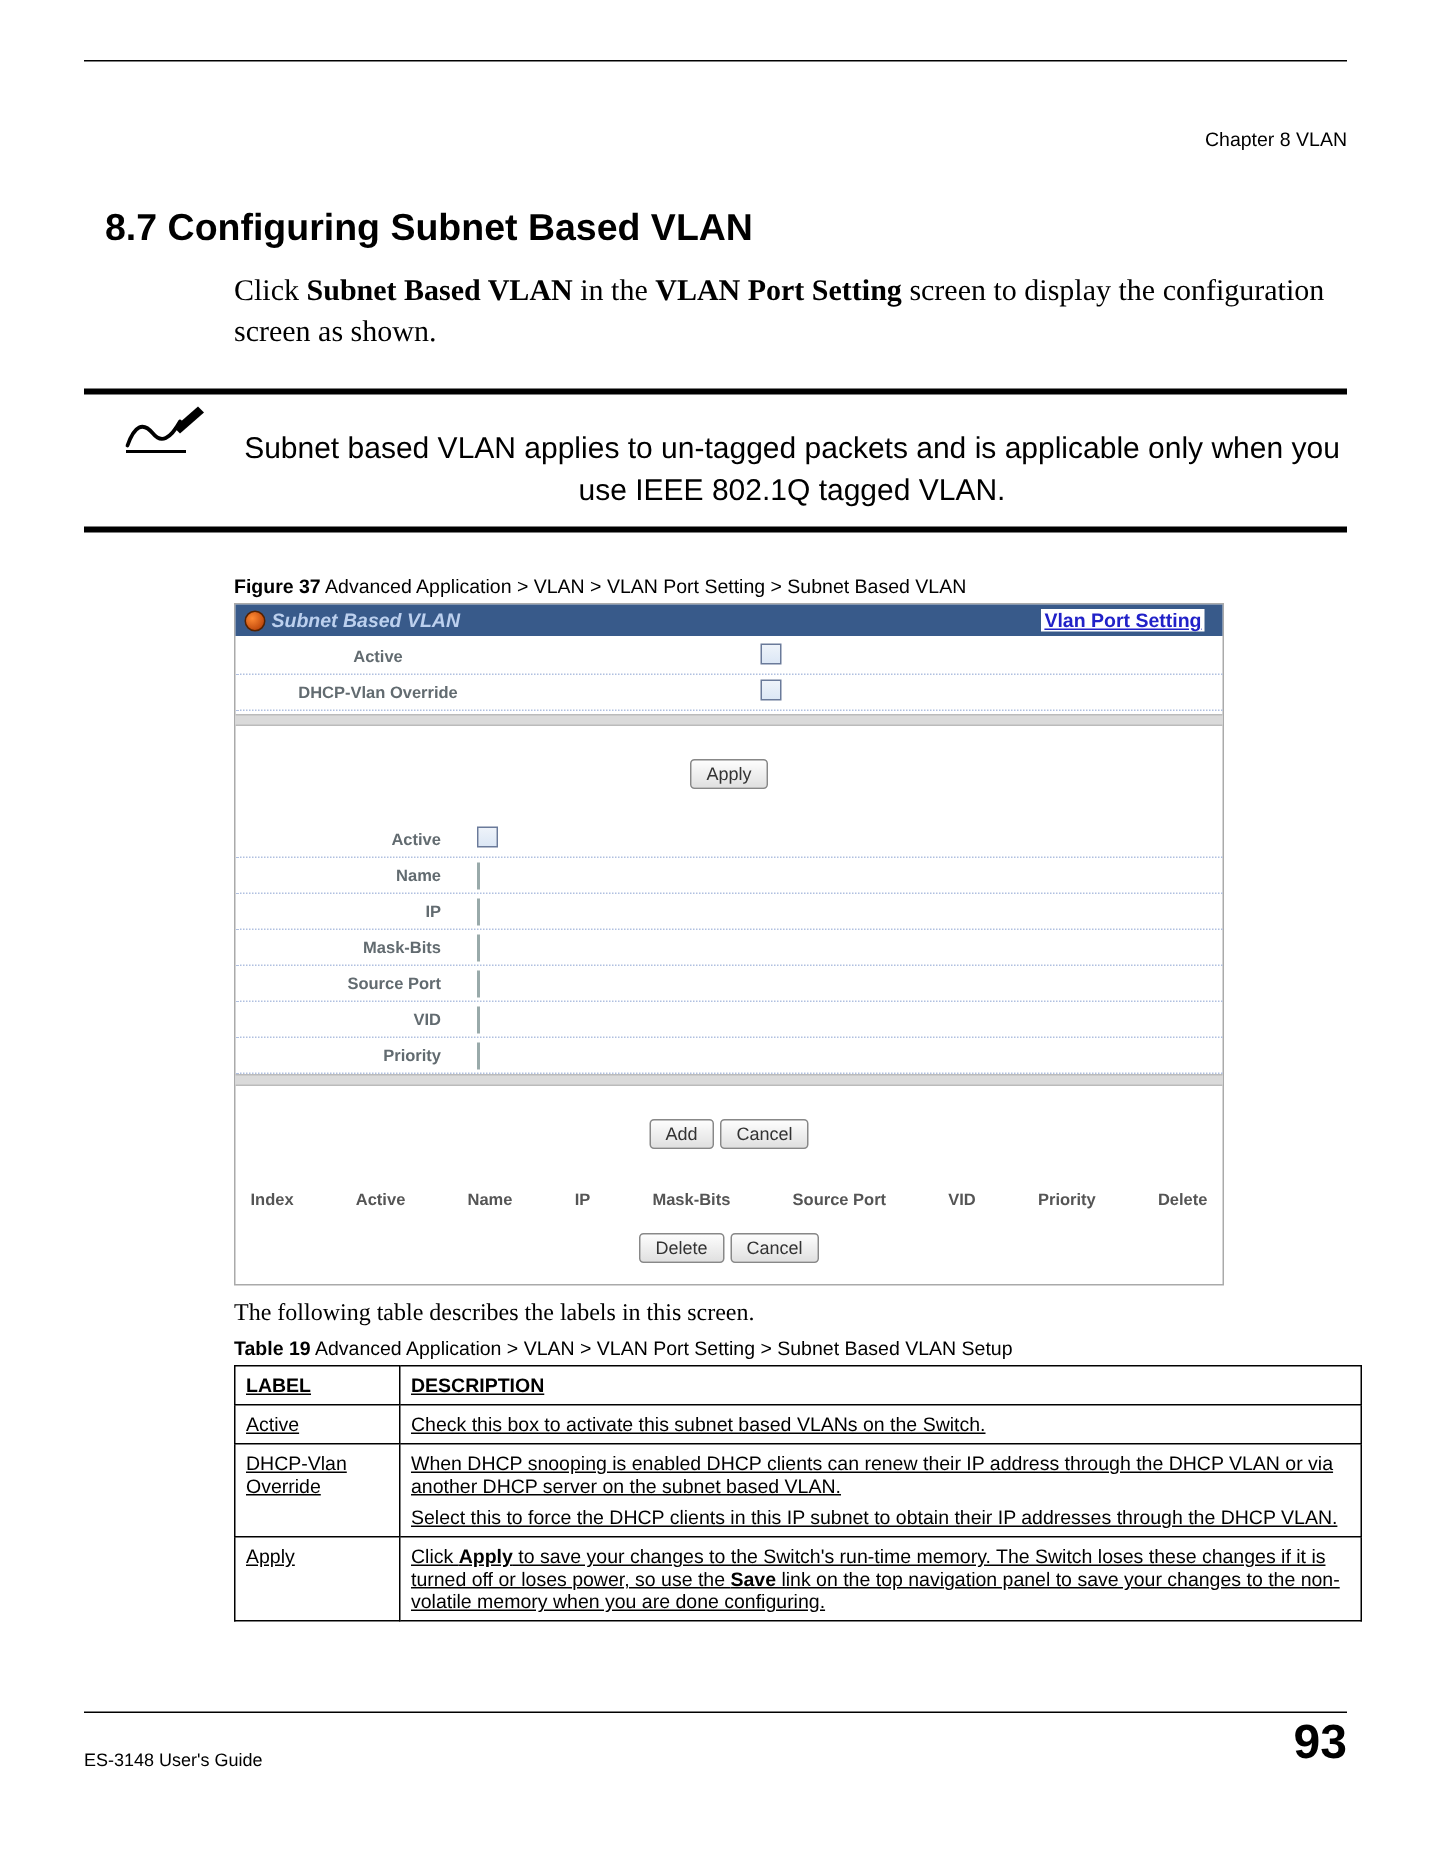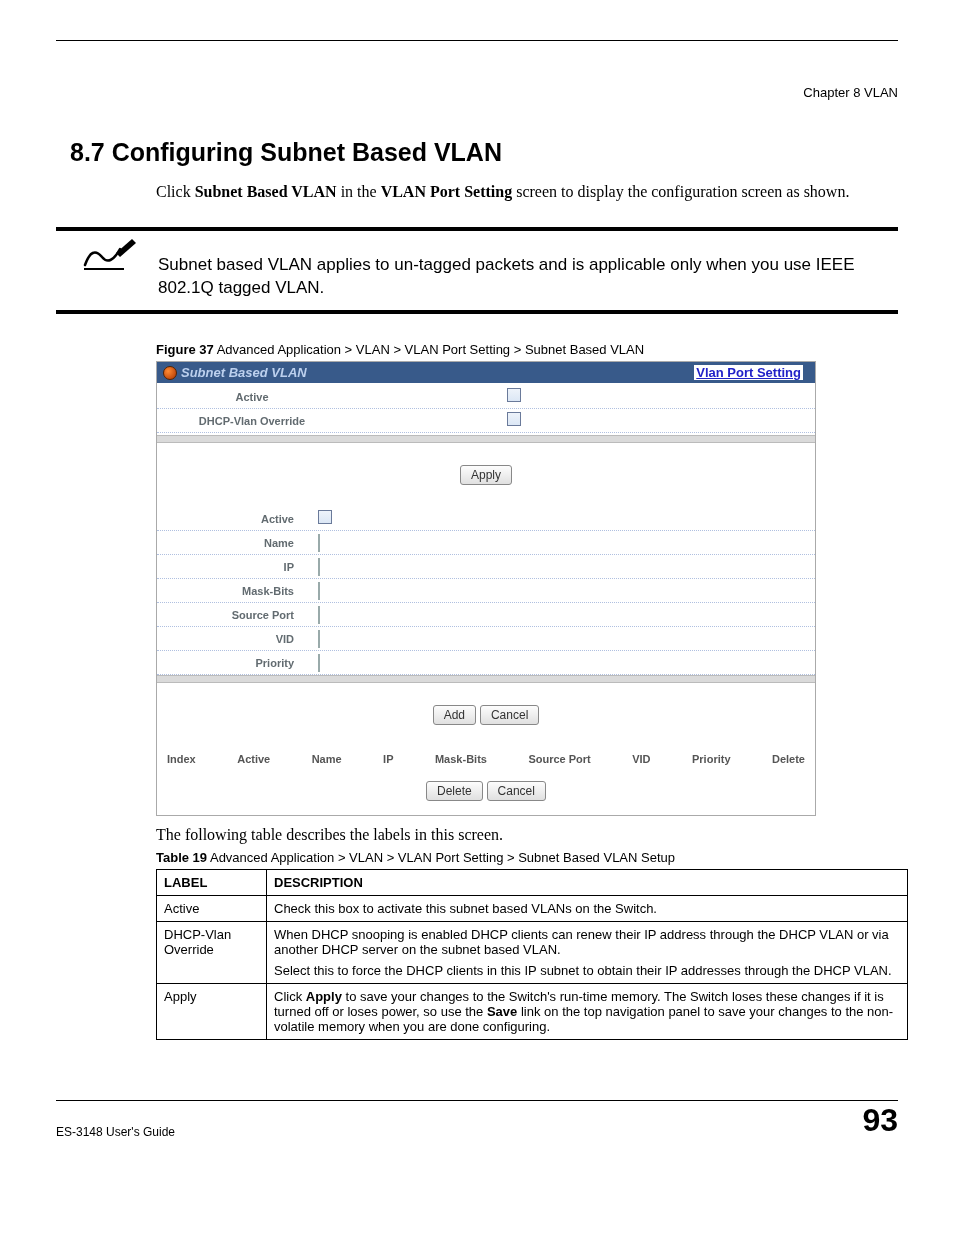--- a/index.html
+++ b/index.html
@@ -18,42 +18,43 @@
       padding-bottom: 6px;
       margin-top: 44px;
     }
     .section-title {
       font-size: 25px;
       font-weight: bold;
       margin: 32px 0 14px 14px;
     }
     .intro-para {
       font-family: "Times New Roman", serif;
-      font-size: 16px;
+      font-size: 20px;
       margin: 0 0 24px 100px;
       line-height: 1.35;
     }
     .intro-para b { font-weight: bold; }
     .thick-rule { border-top: 4px solid #000; margin: 10px 0; }
     .note-block {
       display: flex;
       align-items: flex-start;
       gap: 18px;
       margin: 6px 0;
     }
     .note-icon {
       width: 60px;
       flex-shrink: 0;
       margin-left: 24px;
       margin-top: -6px;
     }
     .note-text {
-      font-size: 17px;
+      font-size: 20px;
       line-height: 1.4;
       padding-top: 12px;
+      text-align: center;
     }
     .figure-caption {
       font-family: Arial, sans-serif;
       font-size: 13px;
       margin: 28px 0 4px 100px;
     }
     .figure-caption b { font-weight: bold; }
     .screenshot {
       margin-left: 100px;
       border: 1px solid #aaa;
@@ -157,20 +158,21 @@
     .tbl-caption {
       font-size: 13px;
       margin: 6px 0 4px 100px;
     }
     .tbl-caption b { font-weight: bold; }
     table.desc-table {
       border-collapse: collapse;
       width: 752px;
       margin-left: 100px;
       font-size: 13px;
+      text-decoration: underline;
     }
     table.desc-table th, table.desc-table td {
       border: 1px solid #000;
       padding: 5px 7px;
       text-align: left;
       vertical-align: top;
     }
     table.desc-table th {
       font-weight: bold;
       background: #fff;

